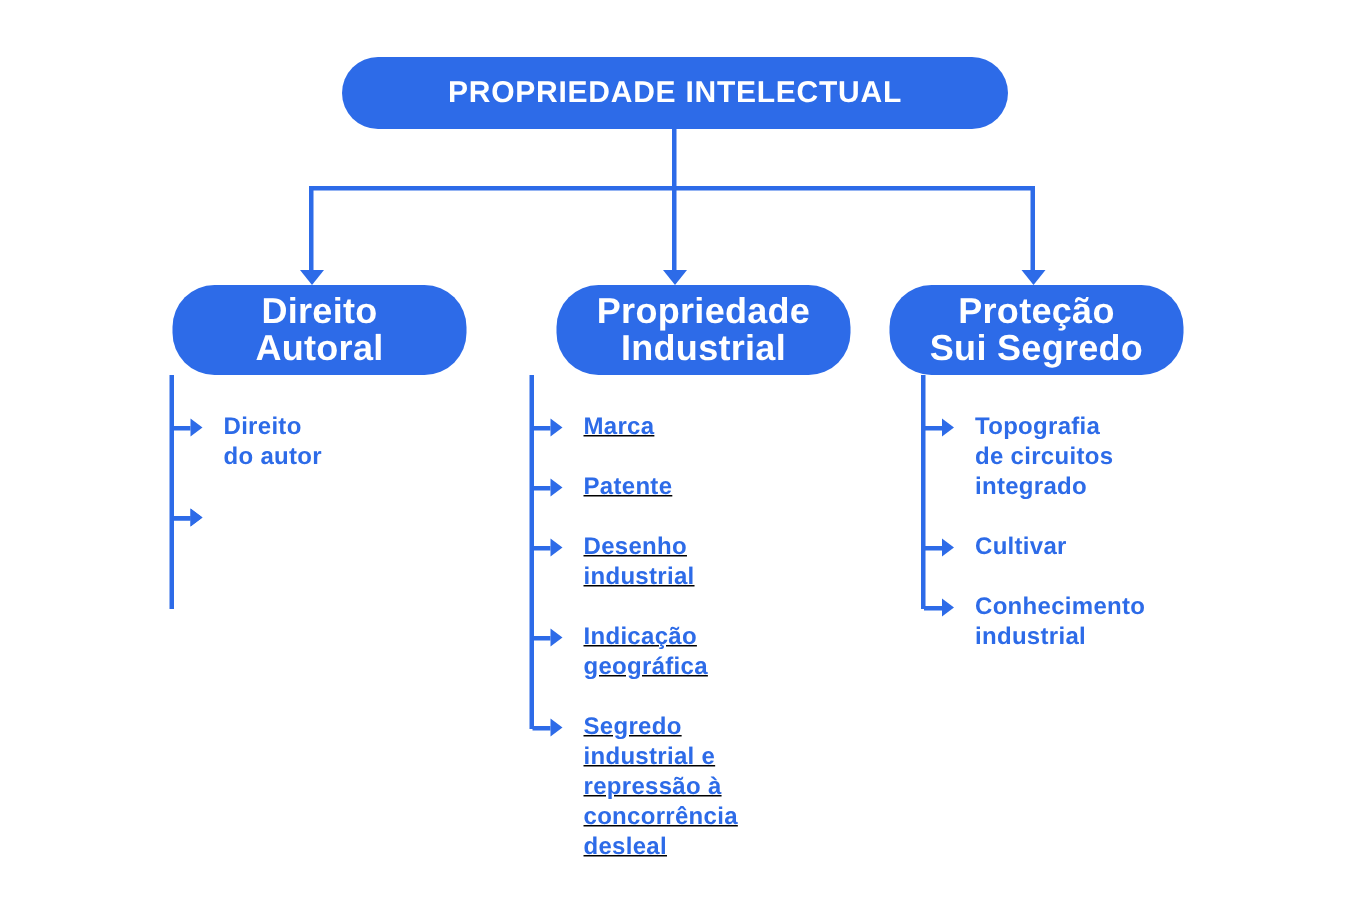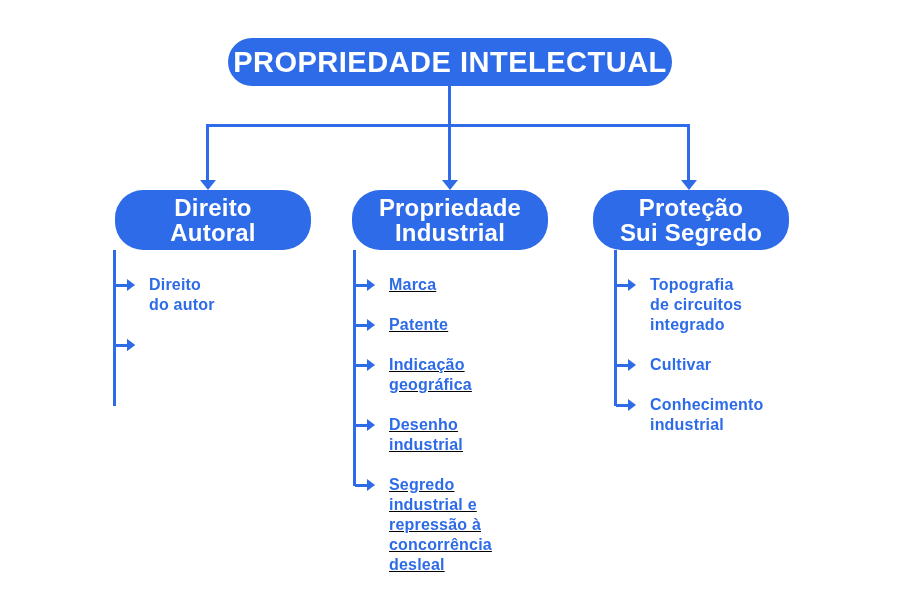--- a/index.html
+++ b/index.html
@@ -26,37 +26,37 @@
     border-top:10px solid var(--accent);
   }
 
   
   .root-node{
     position:absolute;left:228px;top:38px;width:444px;height:48px;
     background:var(--accent);border-radius:24px;
     display:flex;align-items:center;justify-content:center;
   }
   .root-node span{
-    color:var(--node-text);font-weight:bold;font-size:29px;
+    color:var(--node-text);font-weight:bold;font-size:20px;
     letter-spacing:0.5px;white-space:nowrap;
   }
 
   
   .branch-node{
     position:absolute;top:190px;width:196px;height:60px;
     background:var(--accent);border-radius:28px;
     display:flex;align-items:center;justify-content:center;text-align:center;
     z-index:2;
   }
   .branch-node span{
     color:var(--node-text);font-weight:bold;font-size:24px;line-height:25px;
     white-space:pre-line;letter-spacing:0.2px;
   }
   .node-a{left:115px;}
-  .node-b{left:352px;}
+  .node-b{left:371px;}
   .node-c{left:593px;}
 
   
   .stem-root{left:448px;top:86px;height:40px;}
   .crossbar{left:206px;top:124px;width:484px;}
   .drop-a{left:206px;top:124px;height:56px;}
   .drop-b{left:448px;top:124px;height:56px;}
   .drop-c{left:687px;top:124px;height:56px;}
   .head-a{left:200px;top:180px;}
   .head-b{left:442px;top:180px;}
@@ -142,28 +142,28 @@
       <span class="item-text">Marca</span>
     </div>
     <div class="item">
       <span class="arrow-arm"></span>
       <span class="arrow-head"></span>
       <span class="item-text">Patente</span>
     </div>
     <div class="item">
       <span class="arrow-arm"></span>
       <span class="arrow-head"></span>
-      <span class="item-text">Indicação
-geográfica</span>
+      <span class="item-text">Desenho
+industrial</span>
     </div>
     <div class="item">
       <span class="arrow-arm"></span>
       <span class="arrow-head"></span>
-      <span class="item-text">Desenho
-industrial</span>
+      <span class="item-text">Indicação
+geográfica</span>
     </div>
     <div class="item">
       <span class="arrow-arm"></span>
       <span class="arrow-head"></span>
       <span class="item-text">Segredo
 industrial e
 repressão à
 concorrência
 desleal</span>
     </div>

